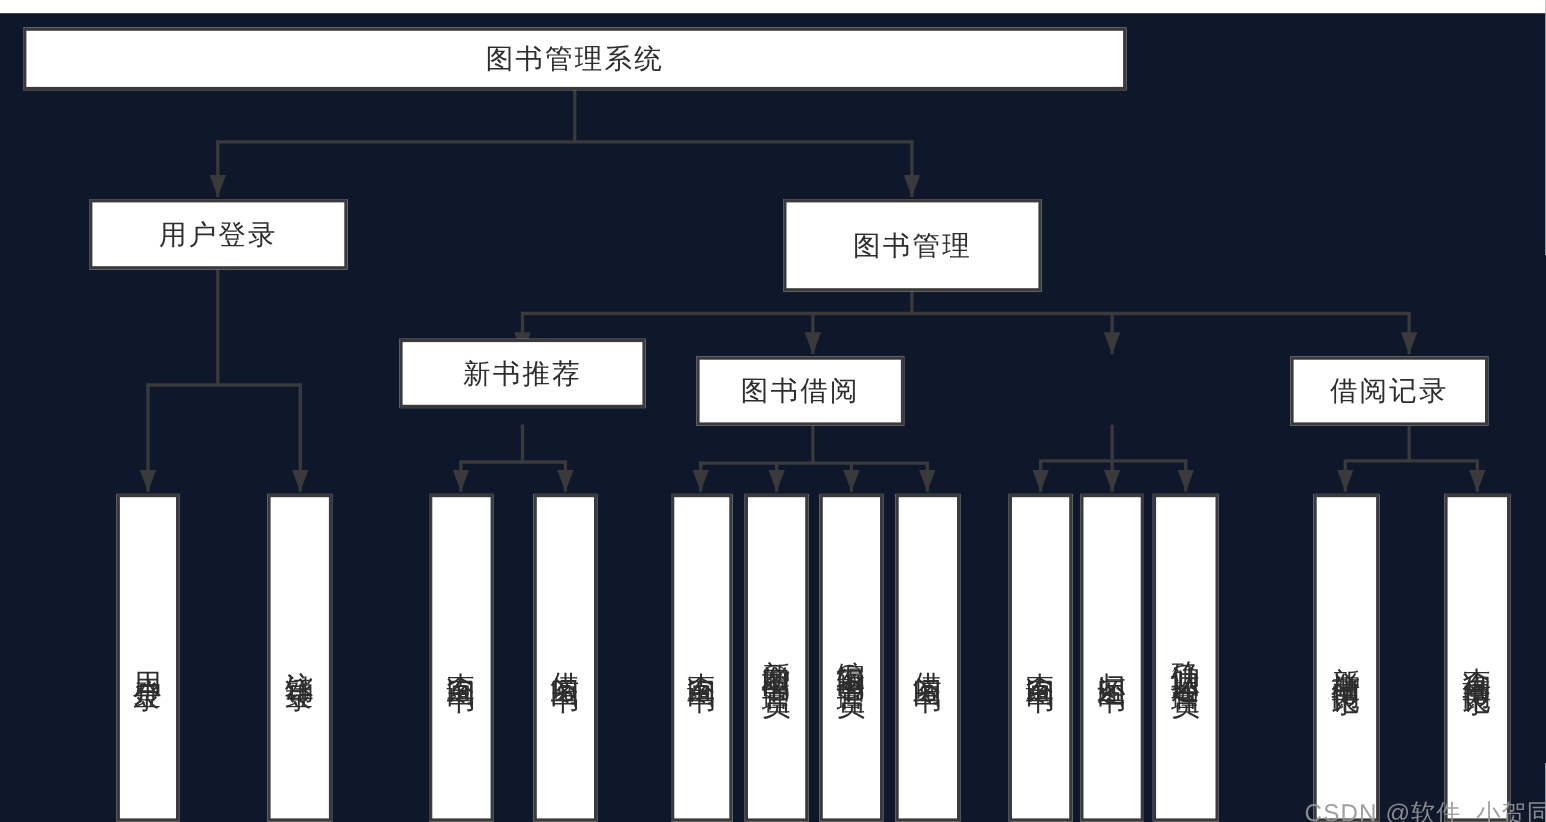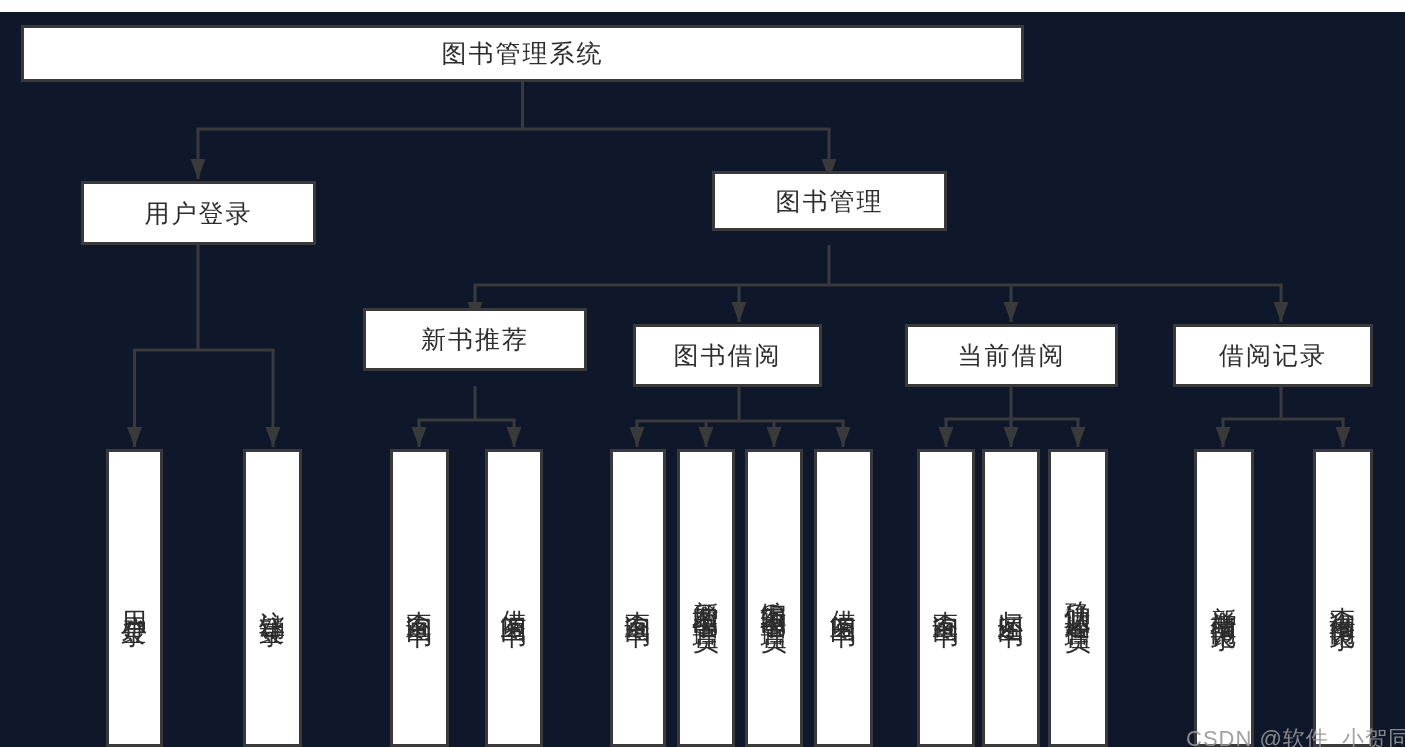--- a/index.html
+++ b/index.html
@@ -81,34 +81,31 @@
     </g>
   </svg>
 
   <div class="node h" style="left:21px;top:13px;width:1003px;height:57px">
     <span class="lbl">图书管理系统</span>
   </div>
 
   <div class="node h" style="left:81px;top:169px;width:235px;height:64px">
     <span class="lbl">用户登录</span>
   </div>
-  <div class="node h" style="left:712px;top:159px;width:235px;height:60px">
+  <div class="node h" style="left:712px;top:169px;width:235px;height:84px">
     <span class="lbl">图书管理</span>
   </div>
 
   <div class="node h" style="left:363px;top:296px;width:224px;height:63px">
     <span class="lbl">新书推荐</span>
   </div>
   <div class="node h" style="left:633px;top:312px;width:189px;height:63px">
     <span class="lbl">图书借阅</span>
   </div>
-  <div class="node h" style="left:905px;top:312px;width:213px;height:63px">
-    <span class="lbl">当前借阅</span>
-  </div>
-  <div class="node h" style="left:1173px;top:312px;width:200px;height:63px">
+  <div class="node h" style="left:1173px;top:312px;width:180px;height:63px">
     <span class="lbl">借阅记录</span>
   </div>
 
   <div class="node v" style="left:106px;top:437px;width:57px;height:298px">
     <span class="lbl">用户登录</span>
   </div>
   <div class="node v" style="left:243px;top:437px;width:59px;height:298px">
     <span class="lbl">注销登录</span>
   </div>
 

